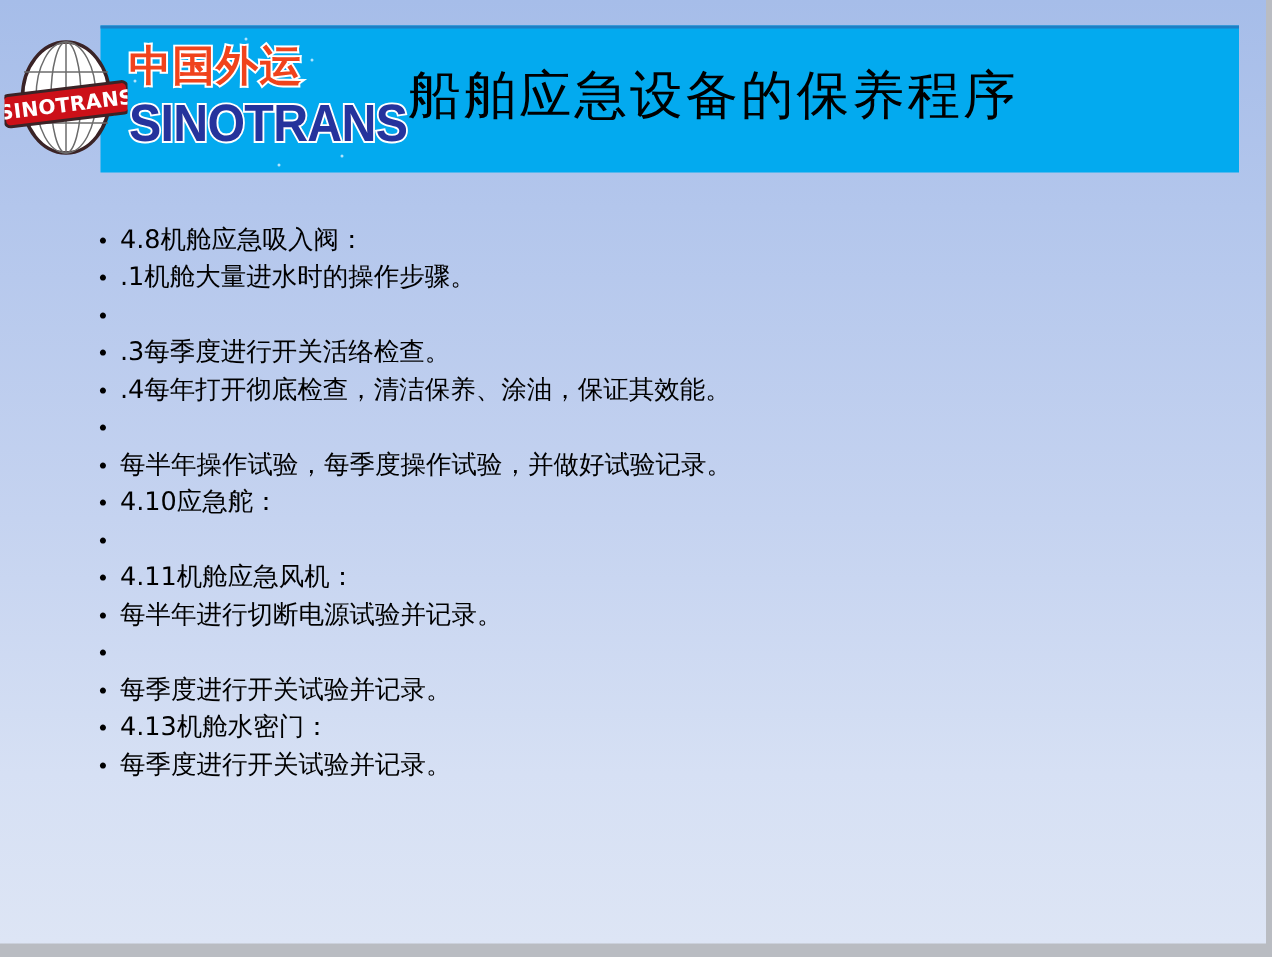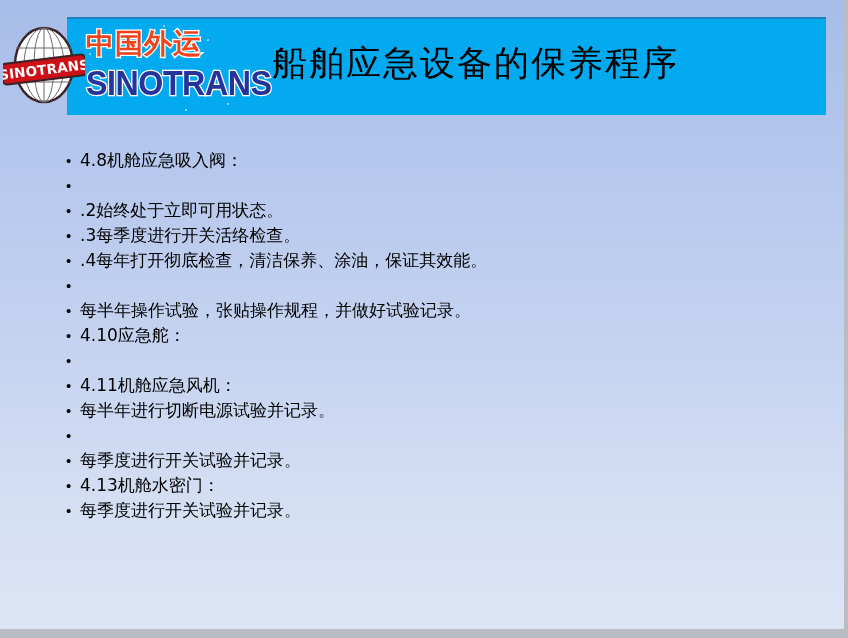--- a/index.html
+++ b/index.html
@@ -174,39 +174,39 @@
     <div id="brand-en">SINOTRANS</div>
   </div>
 
   <div id="body-list">
       <div class="bullet-row">
         <span class="bullet-mark">•</span>
         <span class="bullet-text">4.8机舱应急吸入阀：</span>
       </div>
       <div class="bullet-row">
         <span class="bullet-mark">•</span>
-      </div>
-      <div class="bullet-row">
-        <span class="bullet-mark">•</span>
-        <span class="bullet-text">.2始终处于立即可用状态。</span>
+        <span class="bullet-text">.1机舱大量进水时的操作步骤。</span>
+      </div>
+      <div class="bullet-row">
+        <span class="bullet-mark">•</span>
       </div>
       <div class="bullet-row">
         <span class="bullet-mark">•</span>
         <span class="bullet-text">.3每季度进行开关活络检查。</span>
       </div>
       <div class="bullet-row">
         <span class="bullet-mark">•</span>
         <span class="bullet-text">.4每年打开彻底检查，清洁保养、涂油，保证其效能。</span>
       </div>
       <div class="bullet-row">
         <span class="bullet-mark">•</span>
       </div>
       <div class="bullet-row">
         <span class="bullet-mark">•</span>
-        <span class="bullet-text">每半年操作试验，张贴操作规程，并做好试验记录。</span>
+        <span class="bullet-text">每半年操作试验，每季度操作试验，并做好试验记录。</span>
       </div>
       <div class="bullet-row">
         <span class="bullet-mark">•</span>
         <span class="bullet-text">4.10应急舵：</span>
       </div>
       <div class="bullet-row">
         <span class="bullet-mark">•</span>
       </div>
       <div class="bullet-row">
         <span class="bullet-mark">•</span>

